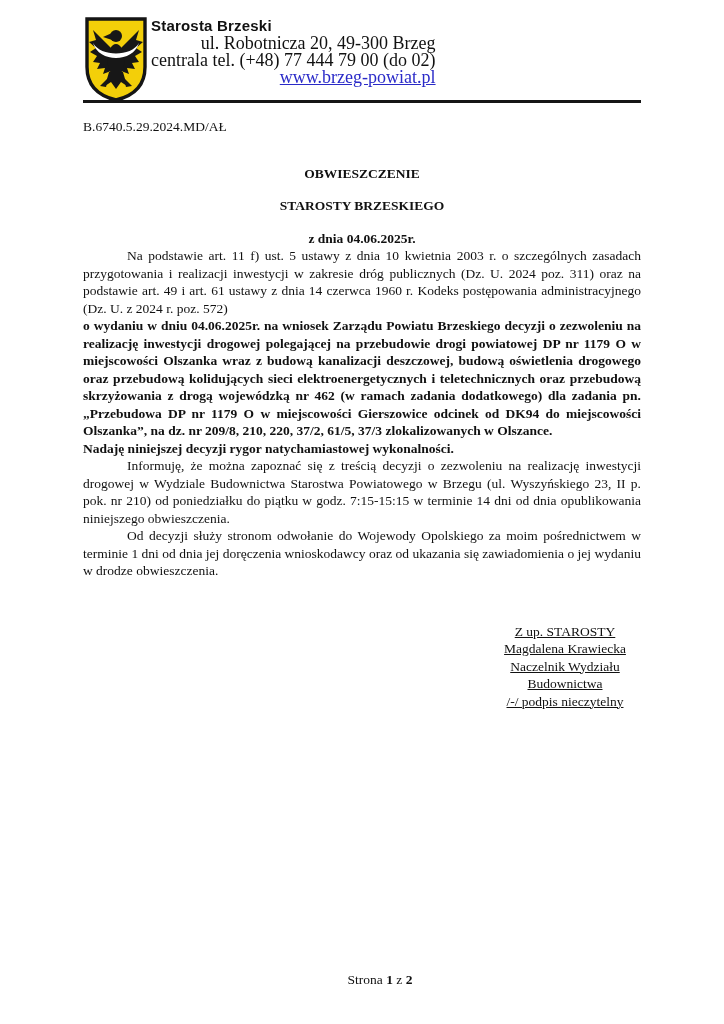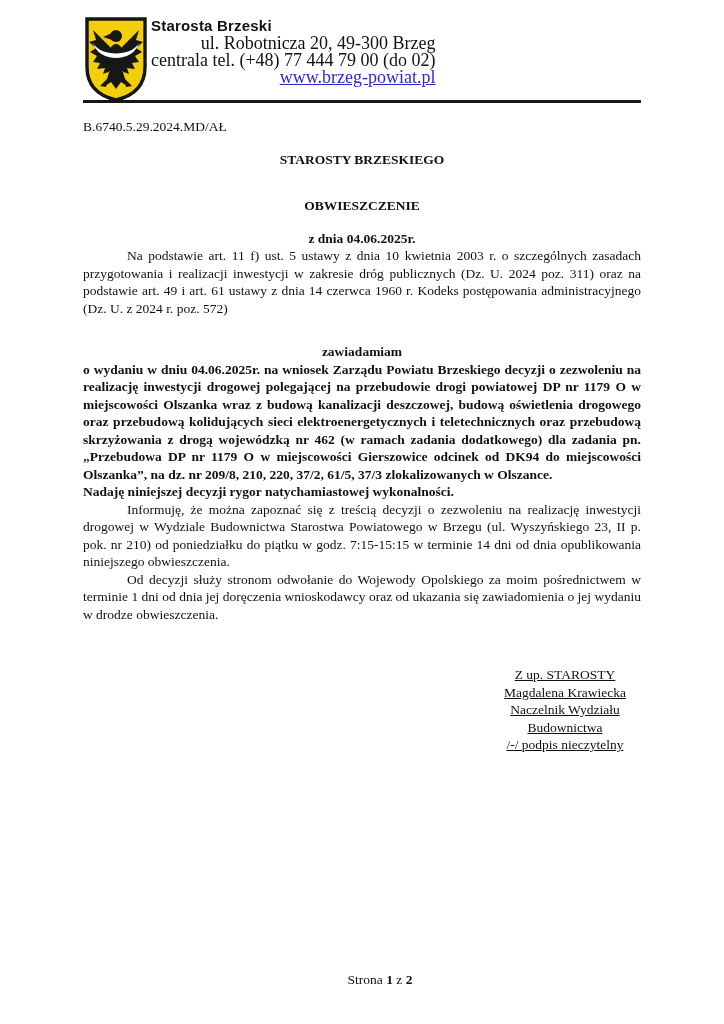--- a/index.html
+++ b/index.html
@@ -116,27 +116,26 @@
       <div class="letterhead-text">
         <div class="org-name">Starosta Brzeski</div>
         <div class="hdr-line">ul. Robotnicza 20, 49-300 Brzeg</div>
         <div class="hdr-line">centrala tel. (+48) 77 444 79 00 (do 02)</div>
         <div class="hdr-line"><span class="hdr-link">www.brzeg-powiat.pl</span></div>
       </div>
     </div>
 
     <div class="ref-number">B.6740.5.29.2024.MD/AŁ</div>
 
+    <p class="doc-title t1">OBWIESZCZENIE</p>
     <p class="doc-title t2">STAROSTY BRZESKIEGO</p>
-    <p class="doc-title t1">OBWIESZCZENIE</p>
     <p class="doc-title t3">z dnia 04.06.2025r.</p>
 
     <p class="para indent legal-basis">Na podstawie art. 11 f) ust. 5 ustawy z dnia 10 kwietnia 2003 r. o szczególnych zasadach przygotowania i realizacji inwestycji w zakresie dróg publicznych (Dz. U. 2024 poz. 311) oraz na podstawie art. 49 i art. 61 ustawy z dnia 14 czerwca 1960 r. Kodeks postępowania administracyjnego (Dz. U. z 2024 r. poz. 572)</p>
 
-    <p class="doc-title notify-word">zawiadamiam</p>
 
     <p class="para decision">o wydaniu w dniu 04.06.2025r. na wniosek Zarządu Powiatu Brzeskiego decyzji o zezwoleniu na realizację inwestycji drogowej polegającej na przebudowie drogi powiatowej DP nr 1179 O w miejscowości Olszanka wraz z budową kanalizacji deszczowej, budową oświetlenia drogowego oraz przebudową kolidujących sieci elektroenergetycznych i teletechnicznych oraz przebudową skrzyżowania z drogą wojewódzką nr 462 (w ramach zadania dodatkowego) dla zadania pn. „Przebudowa DP nr 1179 O w miejscowości Gierszowice odcinek od DK94 do miejscowości Olszanka”, na dz. nr 209/8, 210, 220, 37/2, 61/5, 37/3 zlokalizowanych w Olszance.</p>
 
     <p class="para rigor">Nadaję niniejszej decyzji rygor natychamiastowej wykonalności.</p>
 
     <p class="para indent inspection">Informuję, że można zapoznać się z treścią decyzji o zezwoleniu na realizację inwestycji drogowej w Wydziale Budownictwa Starostwa Powiatowego w Brzegu (ul. Wyszyńskiego 23, II p. pok. nr 210) od poniedziałku do piątku w godz. 7:15-15:15 w terminie 14 dni od dnia opublikowania niniejszego obwieszczenia.</p>
 
     <p class="para indent appeal">Od decyzji służy stronom odwołanie do Wojewody Opolskiego za moim pośrednictwem w terminie 1 dni od dnia jej doręczenia wnioskodawcy oraz od ukazania się zawiadomienia o jej wydaniu w drodze obwieszczenia.</p>
 
 

